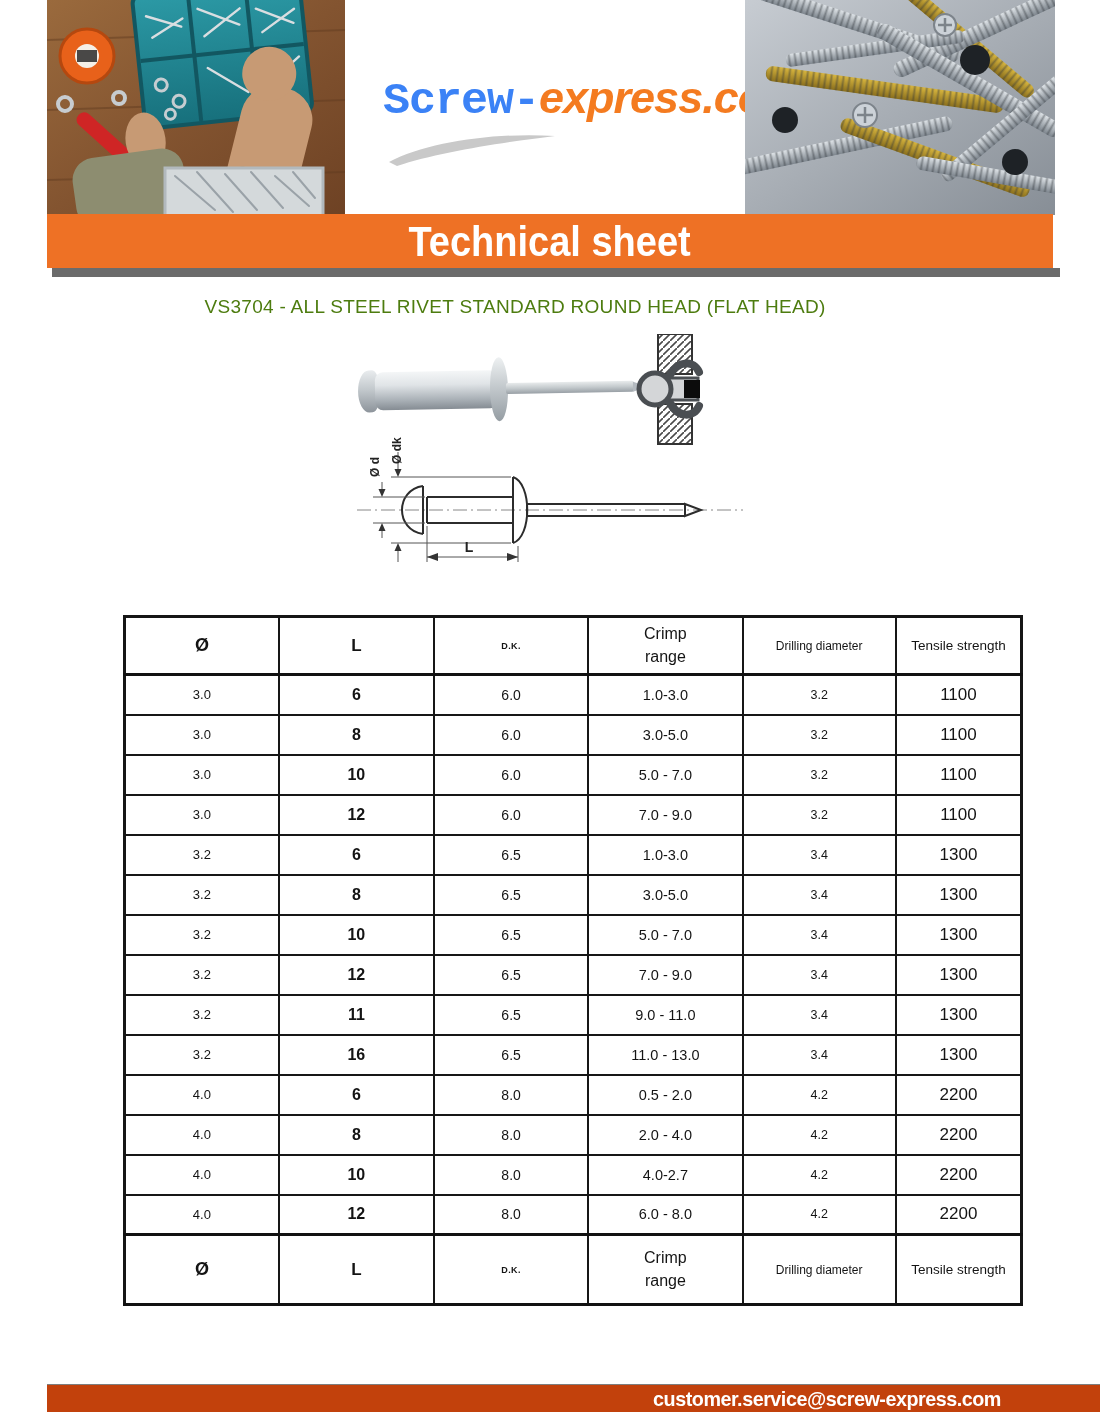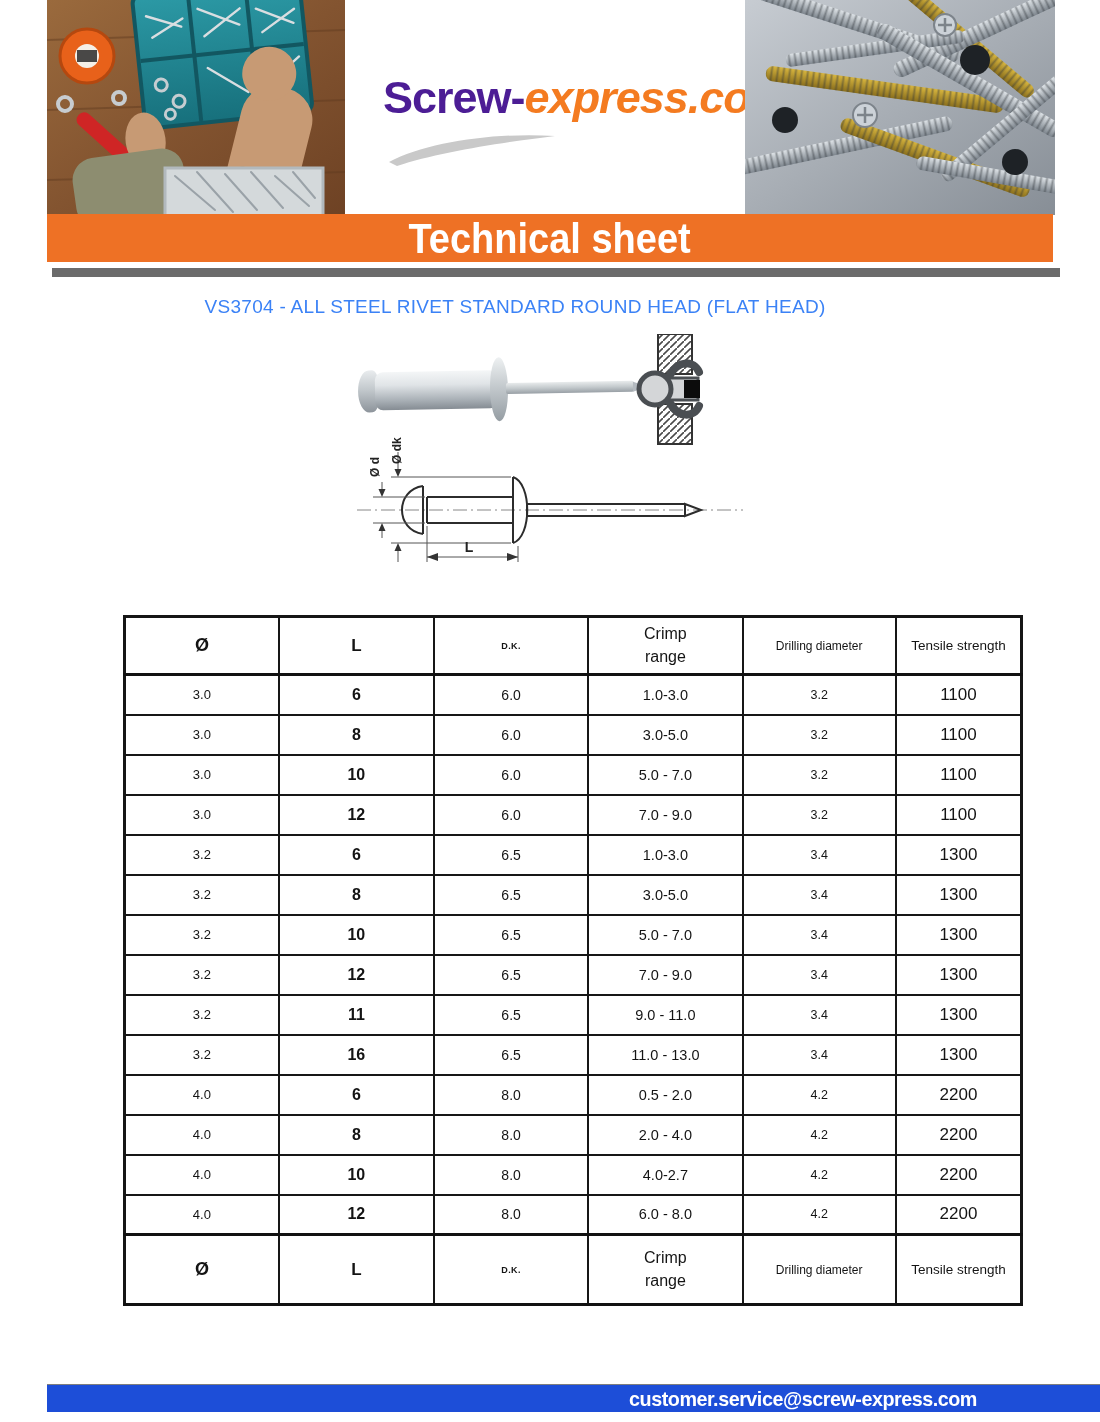--- a/index.html
+++ b/index.html
@@ -6,34 +6,34 @@
   body { background:#ffffff; font-family:"Liberation Sans", sans-serif; }
   .page { position:relative; width:1100px; height:1422px; background:#ffffff; overflow:hidden; }
 
   
   .photo { position:absolute; top:0; height:215px; overflow:hidden; }
   .photo-left  { left:47px;  width:298px; }
   .photo-right { left:745px; width:310px; }
 
   .logo-wrap { position:absolute; left:345px; top:0; width:410px; height:215px; }
   .logo-text { position:absolute; left:38px; top:72px; font-size:45px; font-weight:bold; letter-spacing:-1px; white-space:nowrap; }
-  .logo-primary { color:#4c1d95; }
+  .logo-primary { color:#3b82f6;font-family:Liberation Mono, monospace; }
   .logo-secondary { color:#f47b20; font-style:italic; }
   .logo-swoosh { position:absolute; left:42px; top:128px; }
 
   
-  .banner { position:absolute; left:47px; top:214px; width:1006px; height:48px;
+  .banner { position:absolute; left:47px; top:214px; width:1006px; height:54px;
             background:#ee7125; display:flex; align-items:center; justify-content:center; }
   .banner span { color:#ffffff; font-size:40px; font-weight:800; letter-spacing:0;
                  display:inline-block; transform:scaleX(.95) scaleY(1.05); }
   .banner-shadow { position:absolute; left:52px; top:268px; width:1008px; height:9px; background:#6b6b6b; }
 
   
   .product-title { position:absolute; left:0; top:296px; width:1030px; text-align:center;
-                   color:#3b82f6; font-size:19px; font-weight:500; letter-spacing:.3px; }
+                   color:#4d7c0f; font-size:19px; font-weight:500; letter-spacing:.3px; }
 
   
   .rivet-photo { position:absolute; left:358px; top:346px; width:300px; height:85px;
                  display:flex; align-items:center; transform:rotate(-1deg); }
   .r-head  { width:22px; height:42px; border-radius:50% 35% 35% 50% / 50%;
              background:linear-gradient(180deg,#e9ecee 0%,#c3c9cd 45%,#8d949b 100%); }
   .r-body  { width:118px; height:38px; margin-left:-5px; border-radius:8px 3px 3px 8px;
              background:linear-gradient(180deg,#f4f6f7 0%,#e0e4e7 35%,#a9b0b6 75%,#858c93 100%); }
   .r-flange{ width:18px; height:64px; margin-left:-3px; border-radius:50%;
              background:linear-gradient(180deg,#eef1f2 0%,#c0c6ca 50%,#959da3 100%); }
@@ -67,22 +67,22 @@
   
   tr.data-row .c0 { font-size:13px; }
   tr.data-row .c1 { font-size:16px; font-weight:bold; }
   tr.data-row .c2 { font-size:14px; }
   tr.data-row .c3 { font-size:14.5px; }
   tr.data-row .c4 { font-size:12.5px; }
   tr.data-row .c5 { font-size:17px; font-weight:normal; }
 
   
   .footer-bar { position:absolute; left:47px; top:1384px; width:1053px; height:28px;
-                background:#1d4ed8; border-top:1px solid #7e7e7e;
-                display:flex; align-items:center; justify-content:flex-end; padding-right:112px; }
+                background:#c2410c; border-top:1px solid #7e7e7e;
+                display:flex; align-items:center; justify-content:flex-end; padding-right:88px; }
   .footer-bar span { color:#ffffff; font-size:21px; font-weight:bold; letter-spacing:-.5px;
                      display:inline-block; transform:scaleX(.94); }
 </style>
 </head>
 <body>
 
 <div class="page">
 
   <div class="photo photo-left">
     <svg width="298" height="215" viewBox="0 0 298 215">

